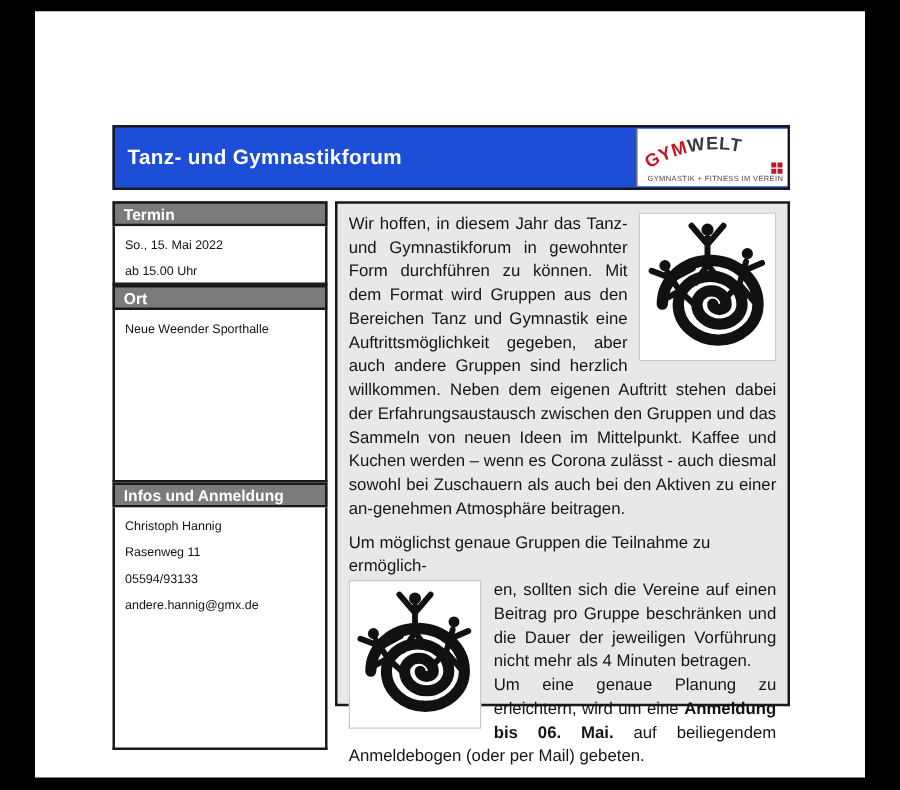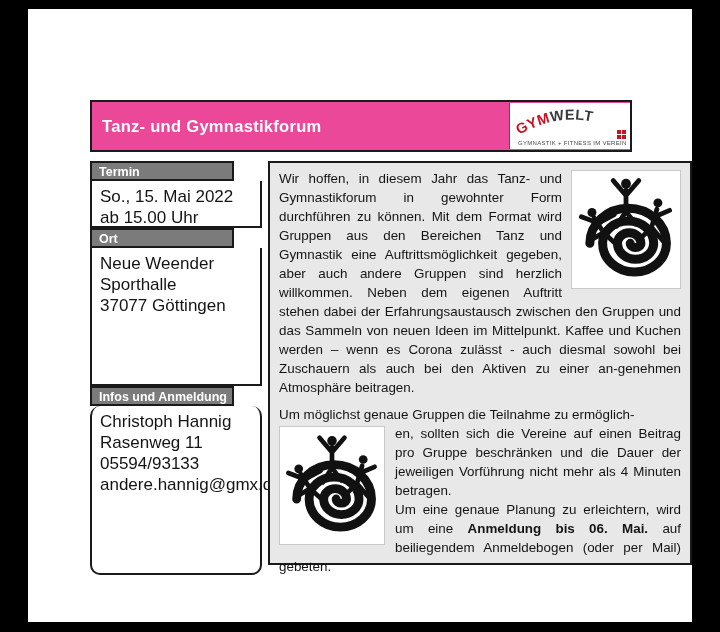--- a/index.html
+++ b/index.html
@@ -9,50 +9,50 @@
   }
   .bar{position:absolute;background:#000;}
   .bar-left{left:0;top:0;width:28px;height:632px;}
   .bar-right{left:692px;top:0;width:28px;height:632px;}
   .bar-top{left:0;top:0;width:720px;height:9px;}
   .bar-bottom{left:0;top:622px;width:720px;height:10px;}
 
   
   .header-box{
     position:absolute;left:90px;top:100px;width:542px;height:52px;
-    background:#ec4899;border:2px solid #1a1a1a;box-sizing:border-box;
+    background:#1d4ed8;border:2px solid #1a1a1a;box-sizing:border-box;
     display:flex;align-items:center;
   }
   .header-title{
     color:#ffffff;font-size:16.5px;font-weight:bold;padding-left:10px;
     letter-spacing:0.3px;
   }
   .logo-box{
     margin-left:auto;width:120px;height:46px;background:#ffffff;
     border-left:1px solid #555;display:flex;align-items:center;justify-content:center;
   }
 
   
   .side-head{
-    position:absolute;left:90px;width:144px;height:20px;box-sizing:border-box;
+    position:absolute;left:90px;width:172px;height:20px;box-sizing:border-box;
     background:#7b7b7b;border:2px solid #1a1a1a;color:#fff;
     font-size:12.5px;font-weight:bold;padding:2px 0 0 7px;
   }
   .side-body{
     position:absolute;left:90px;width:172px;box-sizing:border-box;
     background:#ffffff;border:2px solid #1a1a1a;border-top:none;
-    color:#141414;font-size:17px;line-height:21px;padding:5px 8px;
+    color:#141414;font-size:10px;line-height:21px;padding:5px 8px;
   }
   .t-head{top:161px;}  .t-body{top:181px;height:47px;}
   .o-head{top:228px;}  .o-body{top:248px;height:138px;}
-  .i-head{top:386px;}  .i-body{top:406px;height:169px;border-radius:10px;}
+  .i-head{top:386px;}  .i-body{top:406px;height:194px;}
 
   
   .main-box{
-    position:absolute;left:268px;top:161px;width:424px;height:404px;
+    position:absolute;left:268px;top:161px;width:364px;height:404px;
     box-sizing:border-box;background:#e8e8e8;border:2px solid #1a1a1a;
     padding:6px 9px;color:#141414;font-size:13.4px;line-height:19px;
     text-align:justify;
   }
   .main-box p{margin:0;}
   .img-box{background:#ffffff;border:1px solid #c9c9c9;box-sizing:border-box;}
   .img1{float:right;width:110px;height:119px;margin:1px 0 5px 9px;}
   .img2{float:left;width:106px;height:119px;margin:2px 10px 2px 0;}
   .p2-line1{margin-top:8px !important;text-align:left;}
   .bold{font-weight:bold;}
@@ -88,21 +88,20 @@
 
 <div class="side-head t-head">Termin</div>
 <div class="side-body t-body">
   <div>So., 15. Mai 2022</div>
   <div>ab 15.00 Uhr</div>
 </div>
 
 <div class="side-head o-head">Ort</div>
 <div class="side-body o-body">
   <div>Neue Weender Sporthalle</div>
-  <div>37077 Göttingen</div>
 </div>
 
 <div class="side-head i-head">Infos und Anmeldung</div>
 <div class="side-body i-body">
   <div>Christoph Hannig</div>
   <div>Rasenweg 11</div>
   <div>05594/93133</div>
   <div>andere.hannig@gmx.de</div>
 </div>
 

